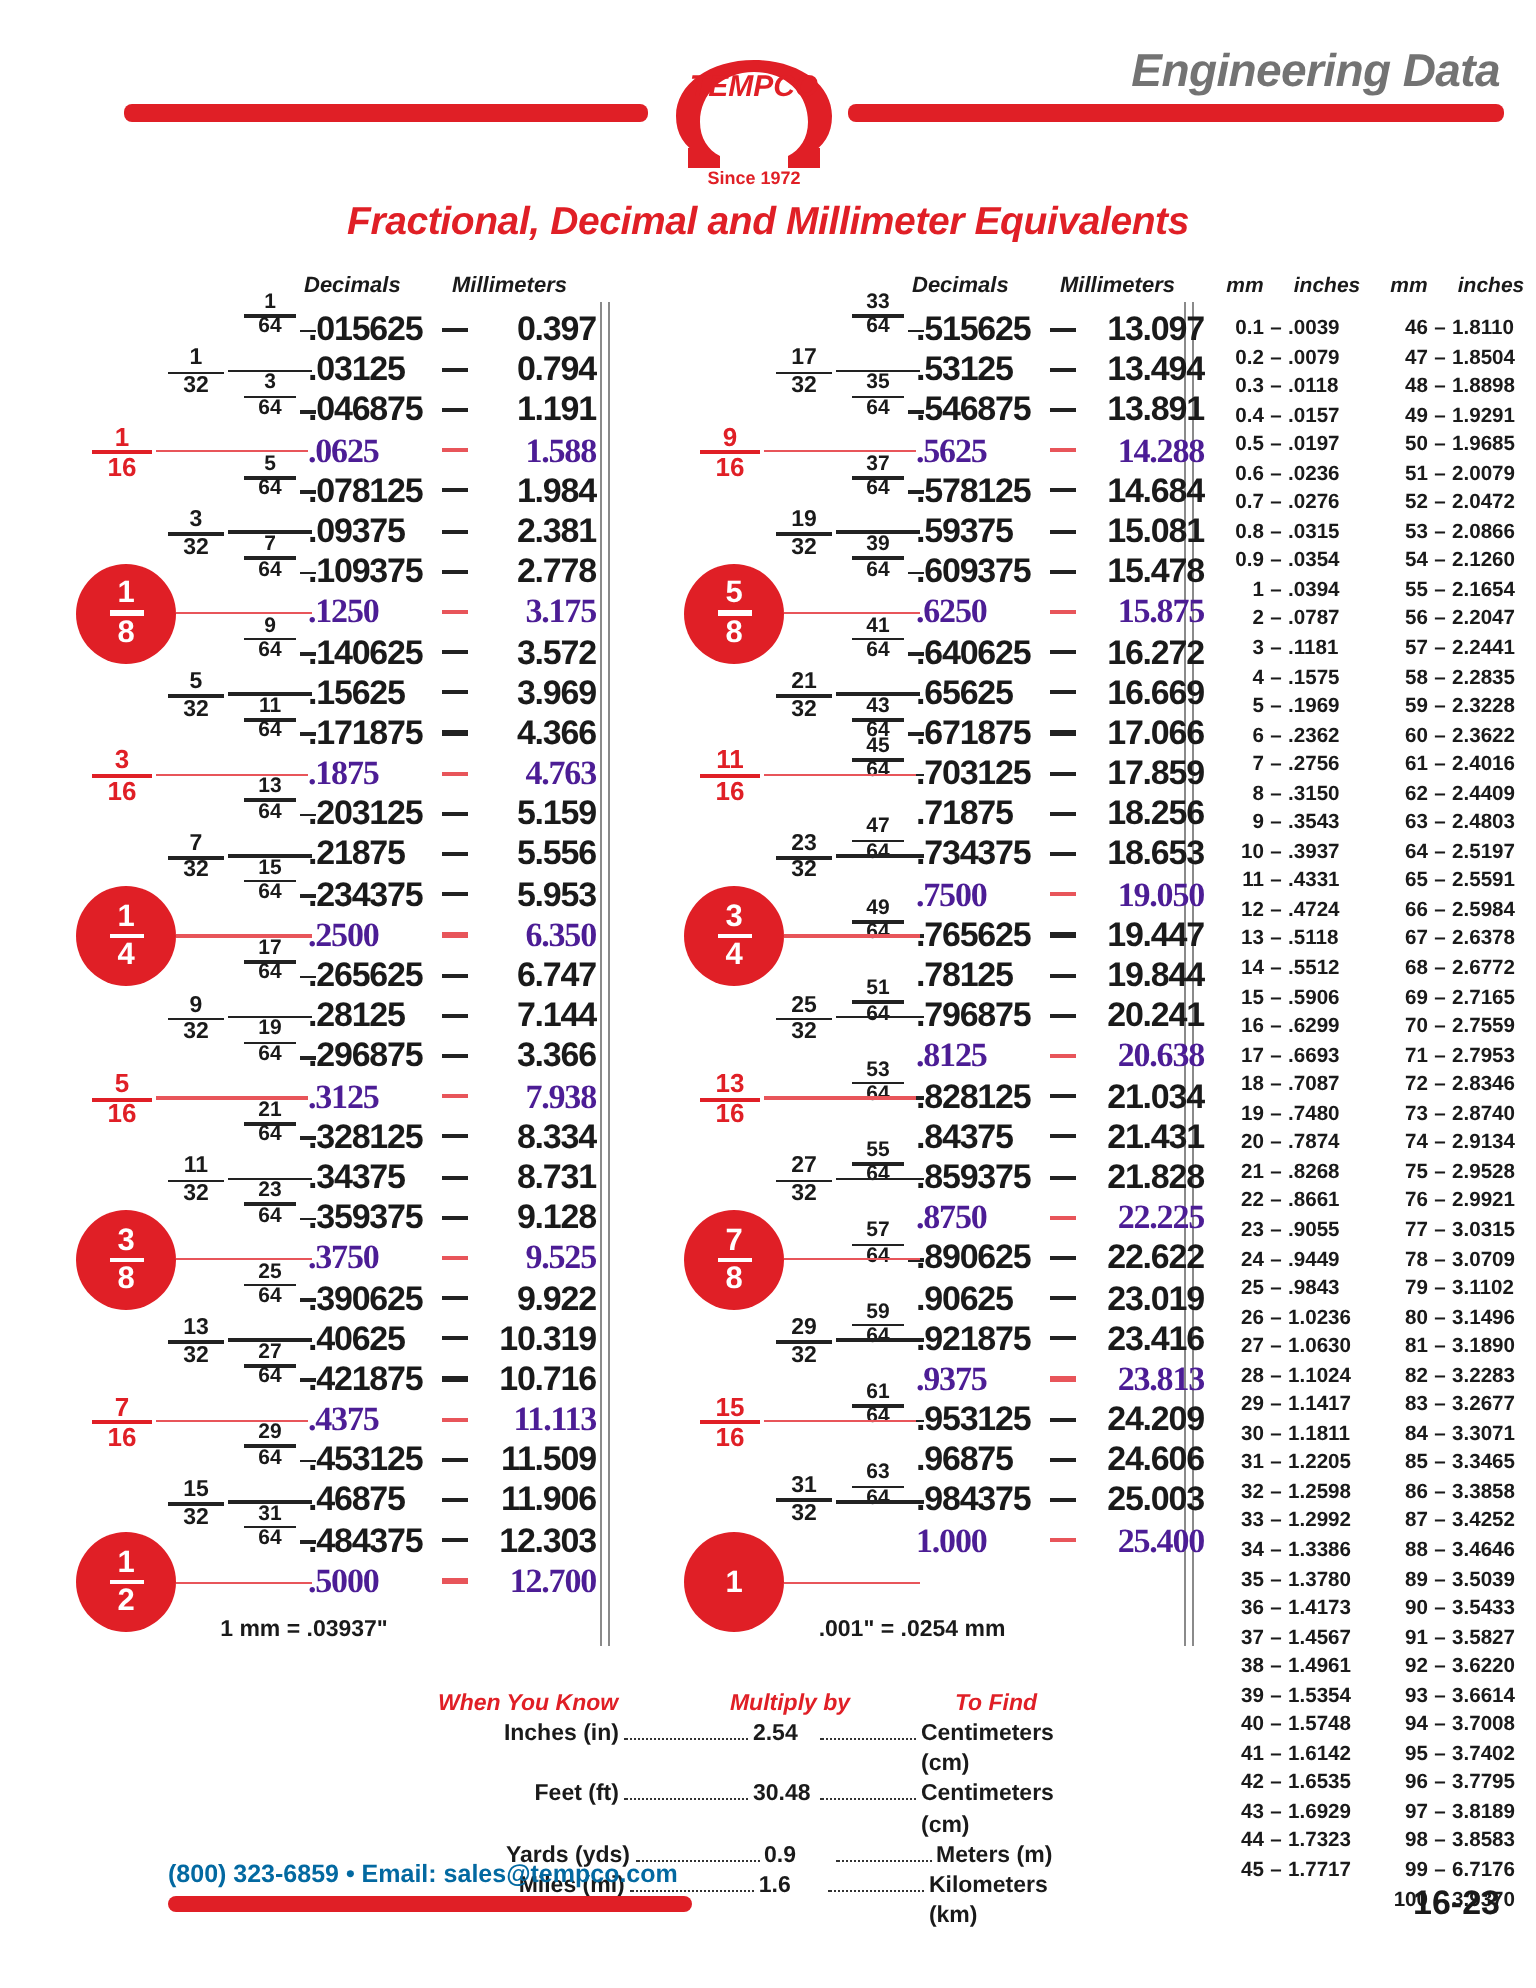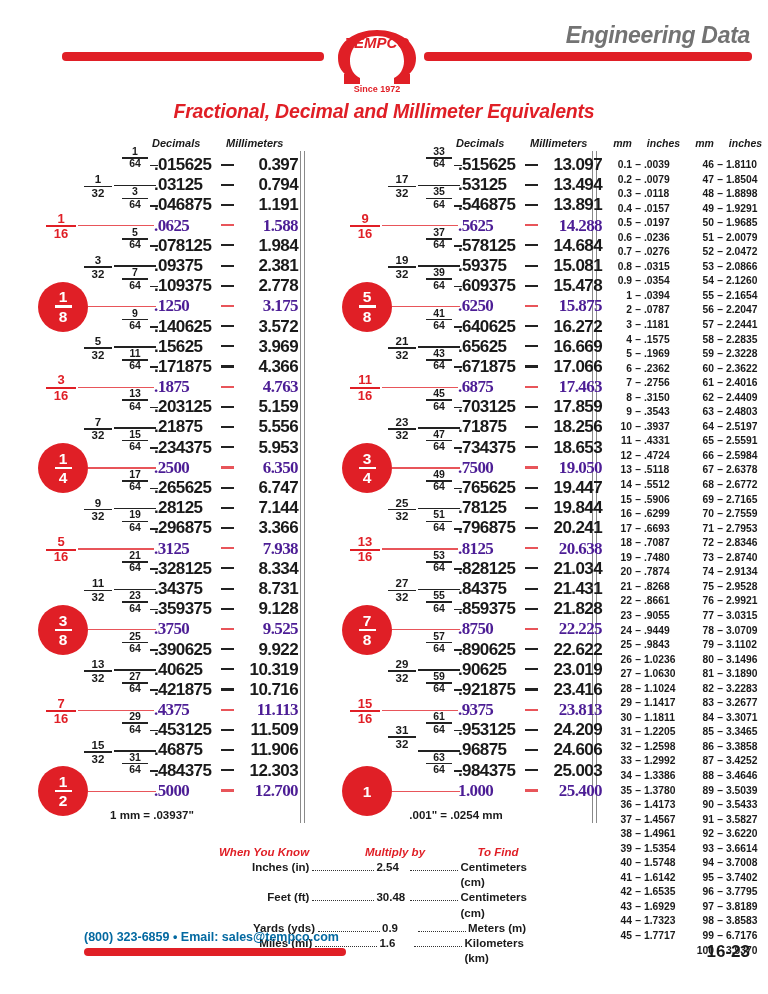--- a/index.html
+++ b/index.html
@@ -656,25 +656,20 @@
           <div class="frac64">
             <span class="num">43</span>
             <span class="bar"></span>
             <span class="den">64</span>
           </div>
           <div class="lead64"></div>
           <span class="r-dec">.671875</span>
           <span class="r-dash"></span>
           <span class="r-mm">17.066</span>
         </div>
-        <div class="row red">
-          <span class="r-dec">.6875</span>
-          <span class="r-dash"></span>
-          <span class="r-mm">17.463</span>
-        </div>
         <div class="row">
           <div class="frac64">
             <span class="num">45</span>
             <span class="bar"></span>
             <span class="den">64</span>
           </div>
           <div class="lead64"></div>
           <span class="r-dec">.703125</span>
           <span class="r-dash"></span>
           <span class="r-mm">17.859</span>
@@ -861,21 +856,21 @@
         <div class="circ8" style="top: 449.7px;">
           <span class="num">7</span>
           <span class="bar"></span>
           <span class="den">8</span>
         </div>
         <div class="lead8" style="top: 473.9px; width: 68px;"></div>
         <div class="frac32" style="top: 504.1px;"><span class="num">29</span><span class="bar"></span><span class="den">32</span></div>
         <div class="lead32" style="top: 514.3px; width: 42px;"></div>
         <div class="frac16" style="top: 542.5px;"><span class="num">15</span><span class="bar"></span><span class="den">16</span></div>
         <div class="lead16" style="top: 554.7px; width: 76px;"></div>
-        <div class="frac32" style="top: 570px;"><span class="num">31</span><span class="bar"></span><span class="den">32</span></div>
+        <div class="frac32" style="top: 583px;"><span class="num">31</span><span class="bar"></span><span class="den">32</span></div>
         <div class="lead32" style="top: 595.1px; width: 42px;"></div>
         <div class="circ8" style="top: 611.3px;">
           <span>1</span>
         </div>
         <div class="lead8" style="top: 635.5px; width: 68px;"></div>
       </div>
     <div class="colnote">.001" = .0254 mm</div>
   </div>
 
   <div class="mmtable">

